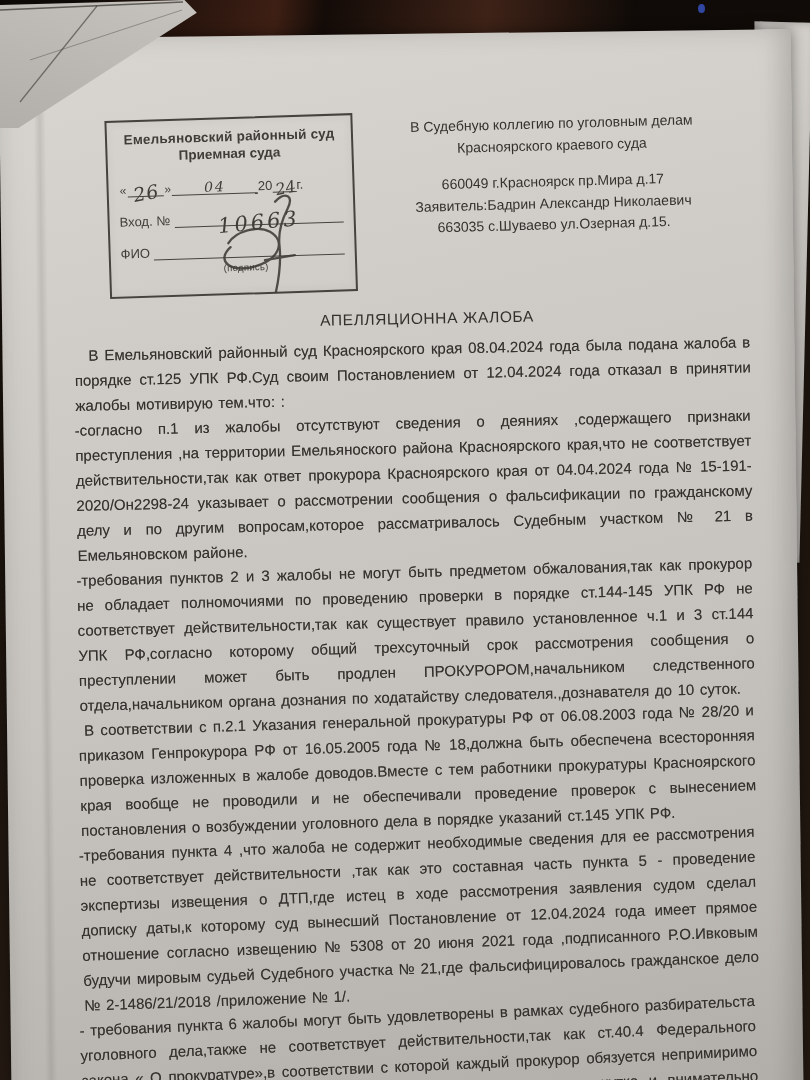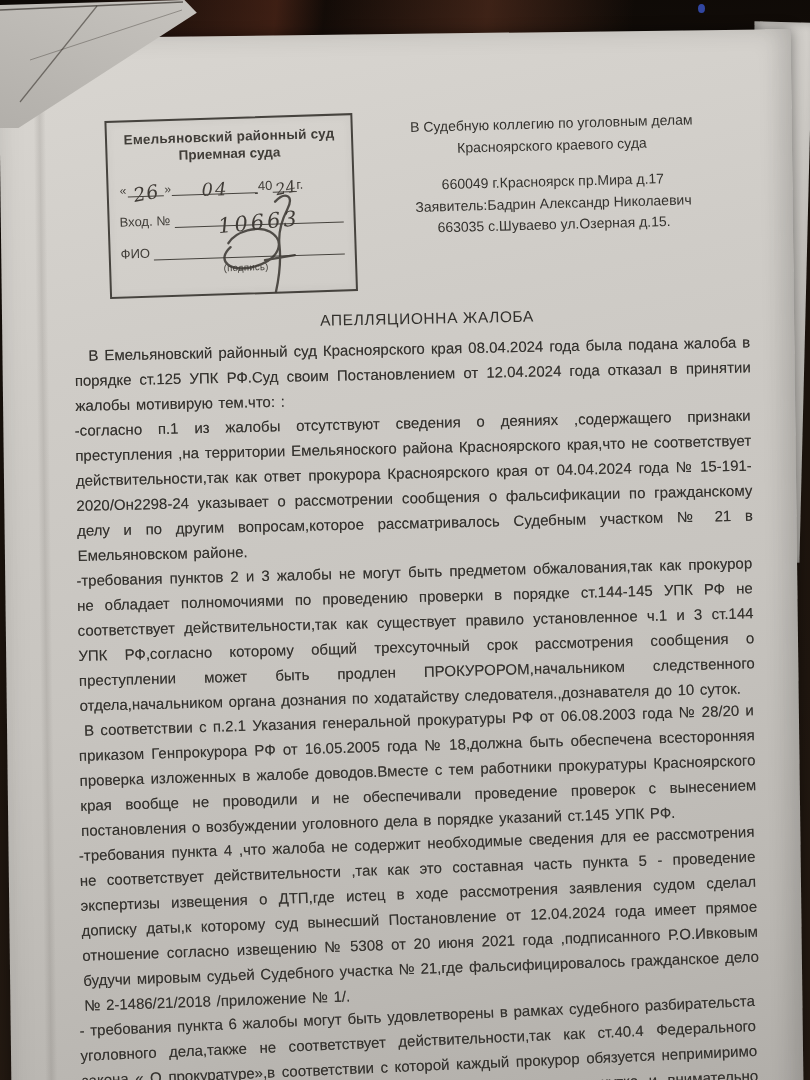--- a/index.html
+++ b/index.html
@@ -60,21 +60,21 @@
   }
   .stamp-name{font-weight:700;font-size:13.5px;text-align:center;line-height:1.3;letter-spacing:.2px;}
   .stamp-office{font-weight:700;font-size:13.5px;text-align:center;line-height:1.25;}
   .s-row{display:flex;align-items:flex-end;font-size:13px;margin-top:14px;}
   .blank{border-bottom:1.5px solid #46433e;display:inline-block;text-align:center;height:17px;}
   .q{font-size:12px;align-self:flex-end;padding:0 1px;}
   .w-day{width:36px;} .w-month{width:86px;} .w-year{width:24px;}
   .grow{flex:1;margin-left:4px;}
   .hw{font-family:"DejaVu Serif",serif;font-style:italic;color:#403c37;}
   .hw-day{font-size:19px;display:inline-block;transform:rotate(-9deg) translateY(3px);letter-spacing:1px;}
-  .hw-month{font-size:18px;display:inline-block;transform:translateY(2px);letter-spacing:2px;}
+  .hw-month{font-size:14px;display:inline-block;transform:translateY(2px);letter-spacing:2px;}
   .hw-year{font-size:16px;display:inline-block;transform:rotate(-10deg) translateY(4px);}
   .hw-num{font-size:21px;display:inline-block;transform:rotate(-4deg) translateY(3px);letter-spacing:3px;}
   .s-caption{font-size:9.5px;text-align:center;margin:4px 0 0 26px;letter-spacing:.3px;}
   .sig{position:absolute;left:96px;top:66px;overflow:visible;z-index:4;}
   
   .addressee{margin-left:auto;width:392px;text-align:center;font-size:14px;line-height:21.5px;
     padding-top:2px;transform:rotate(-0.5deg);color:#34322e;}
   .addr-group{margin-top:15px;}
   
   .title{font-size:15.5px;letter-spacing:.6px;text-align:center;margin:16px 0 11px 30px;
@@ -103,21 +103,21 @@
 
       <div class="stamp">
         <div class="stamp-name">Емельяновский районный  суд</div>
         <div class="stamp-office">Приемная суда</div>
 
         <div class="s-row">
           <span class="q">«</span>
             <span class="blank w-day"><span class="hw hw-day">26</span></span>
             <span class="q">»</span>
             <span class="blank w-month"><span class="hw hw-month">04</span></span>
-            <span>40</span>
+            <span>20</span>
             <span class="blank w-year"><span class="hw hw-year">24</span></span>
             <span>г.</span>
         </div>
 
         <div class="s-row">
           <span>Вход. №</span>
             <span class="blank grow"><span class="hw hw-num">10663</span></span>
         </div>
 
         <div class="s-row">

